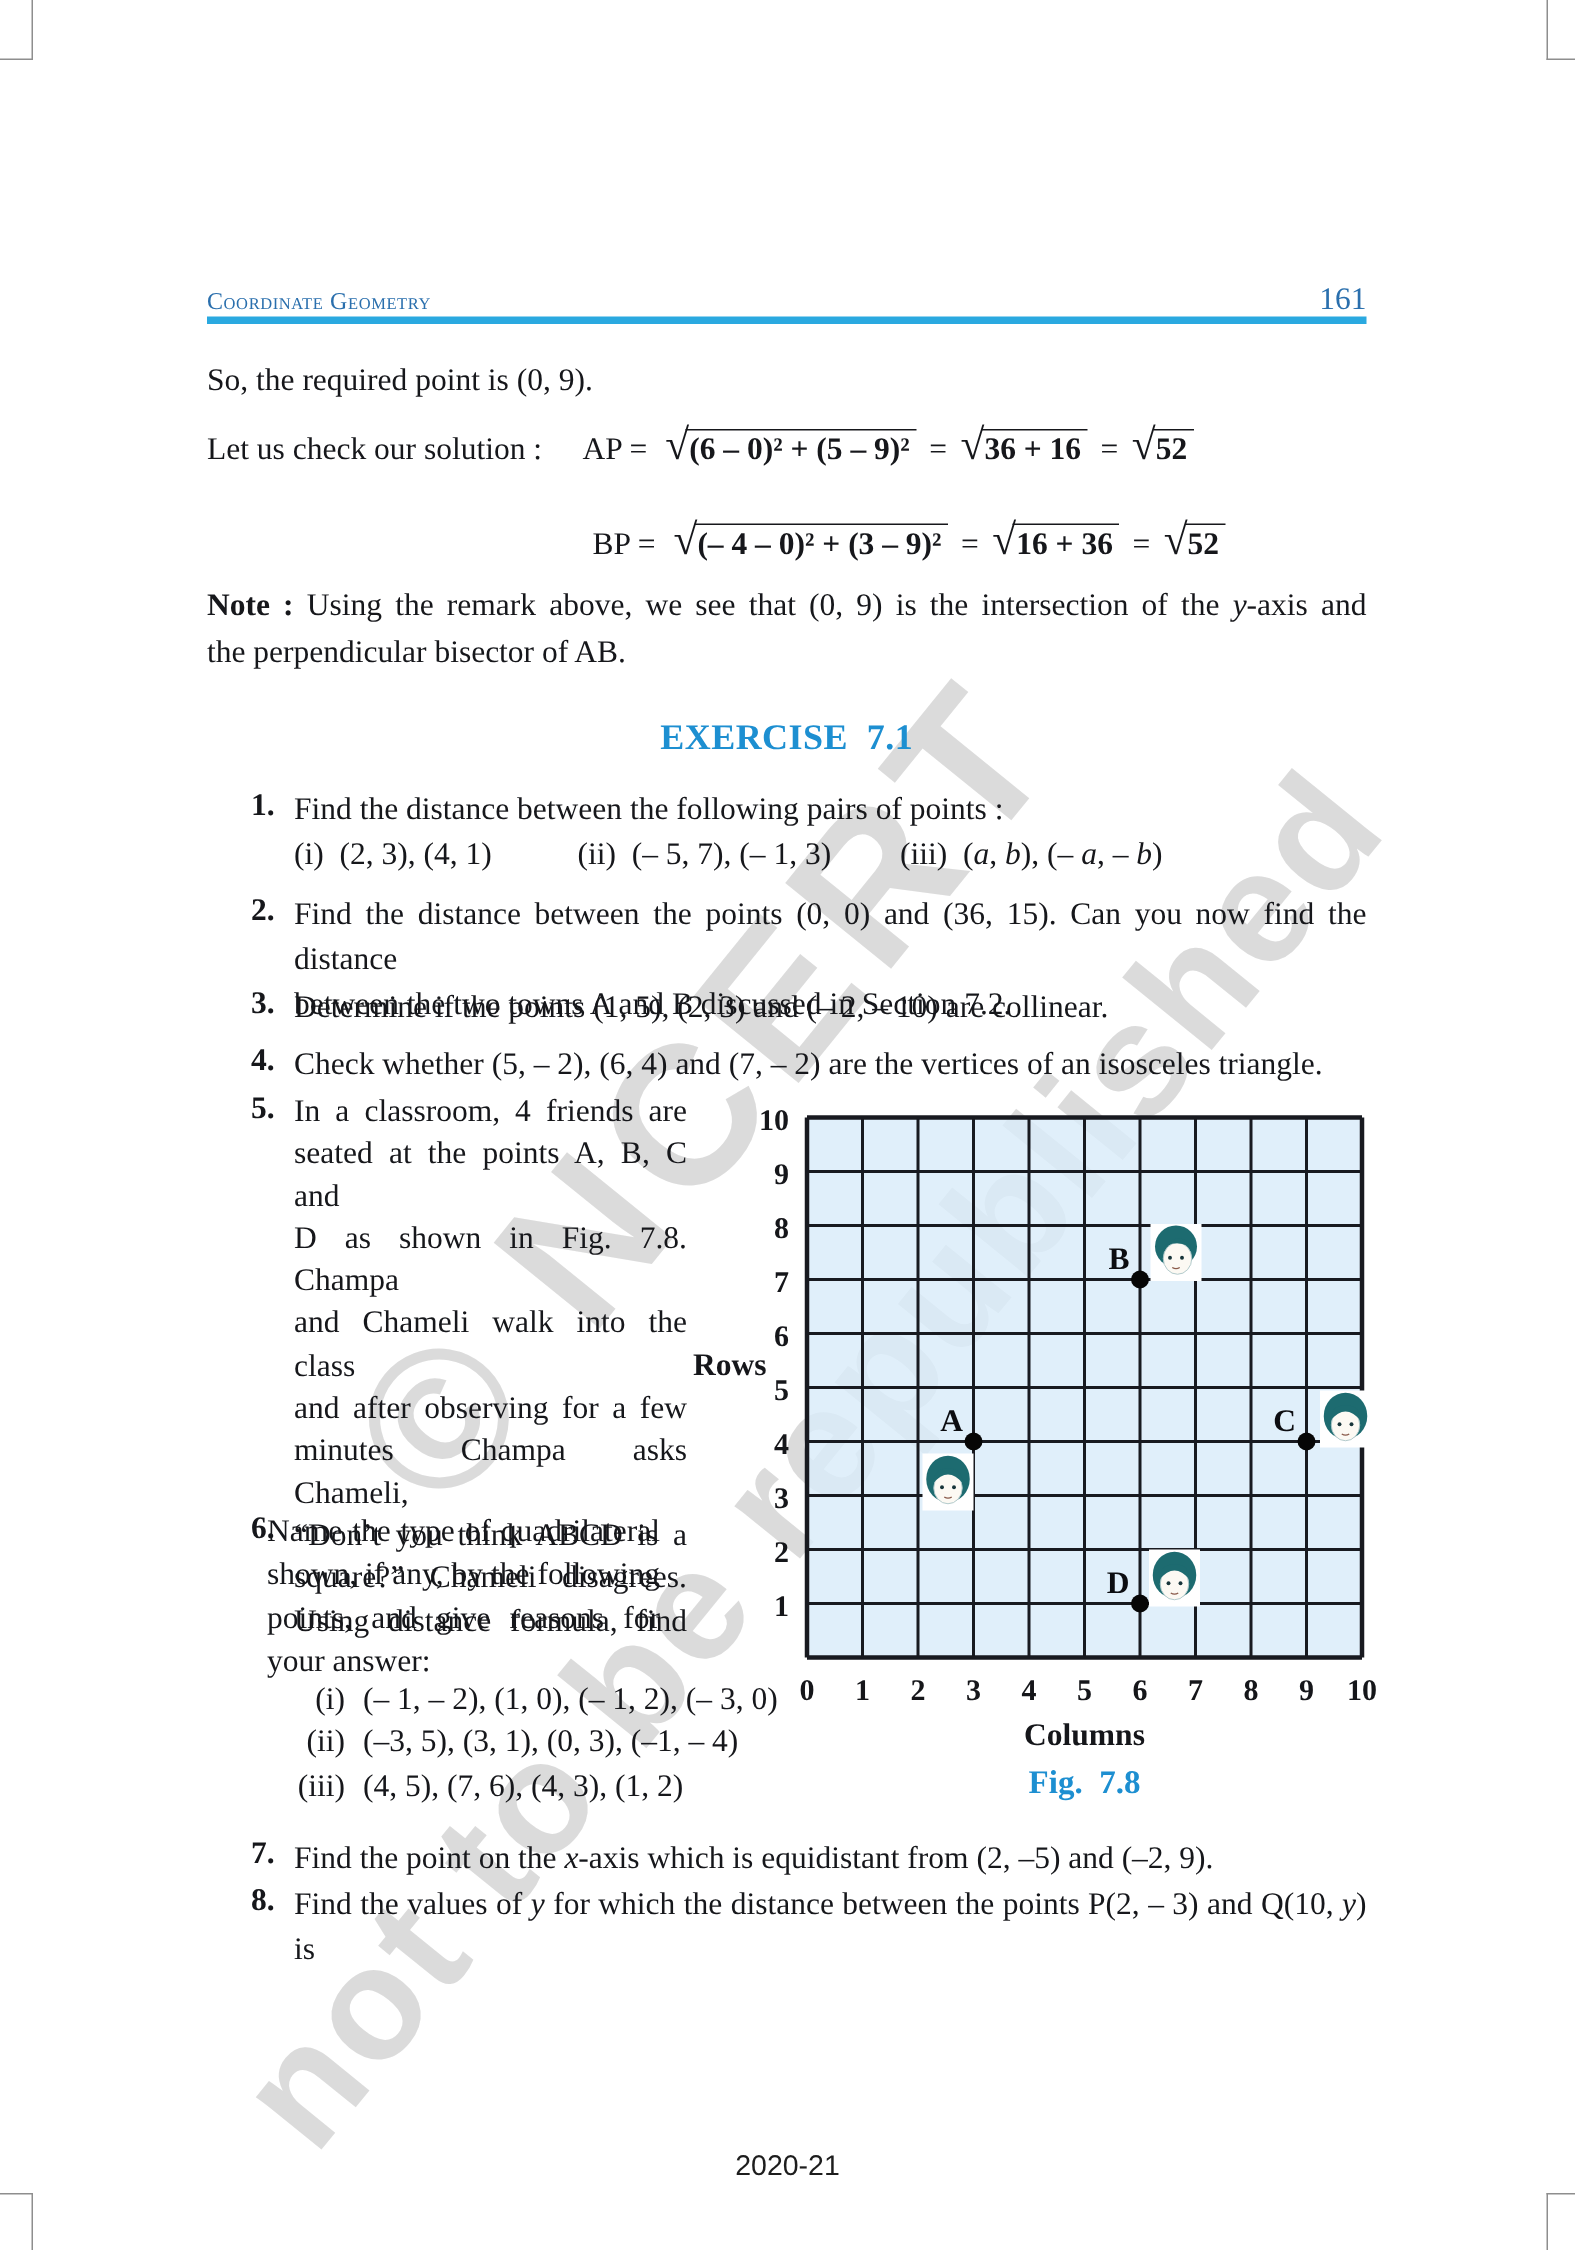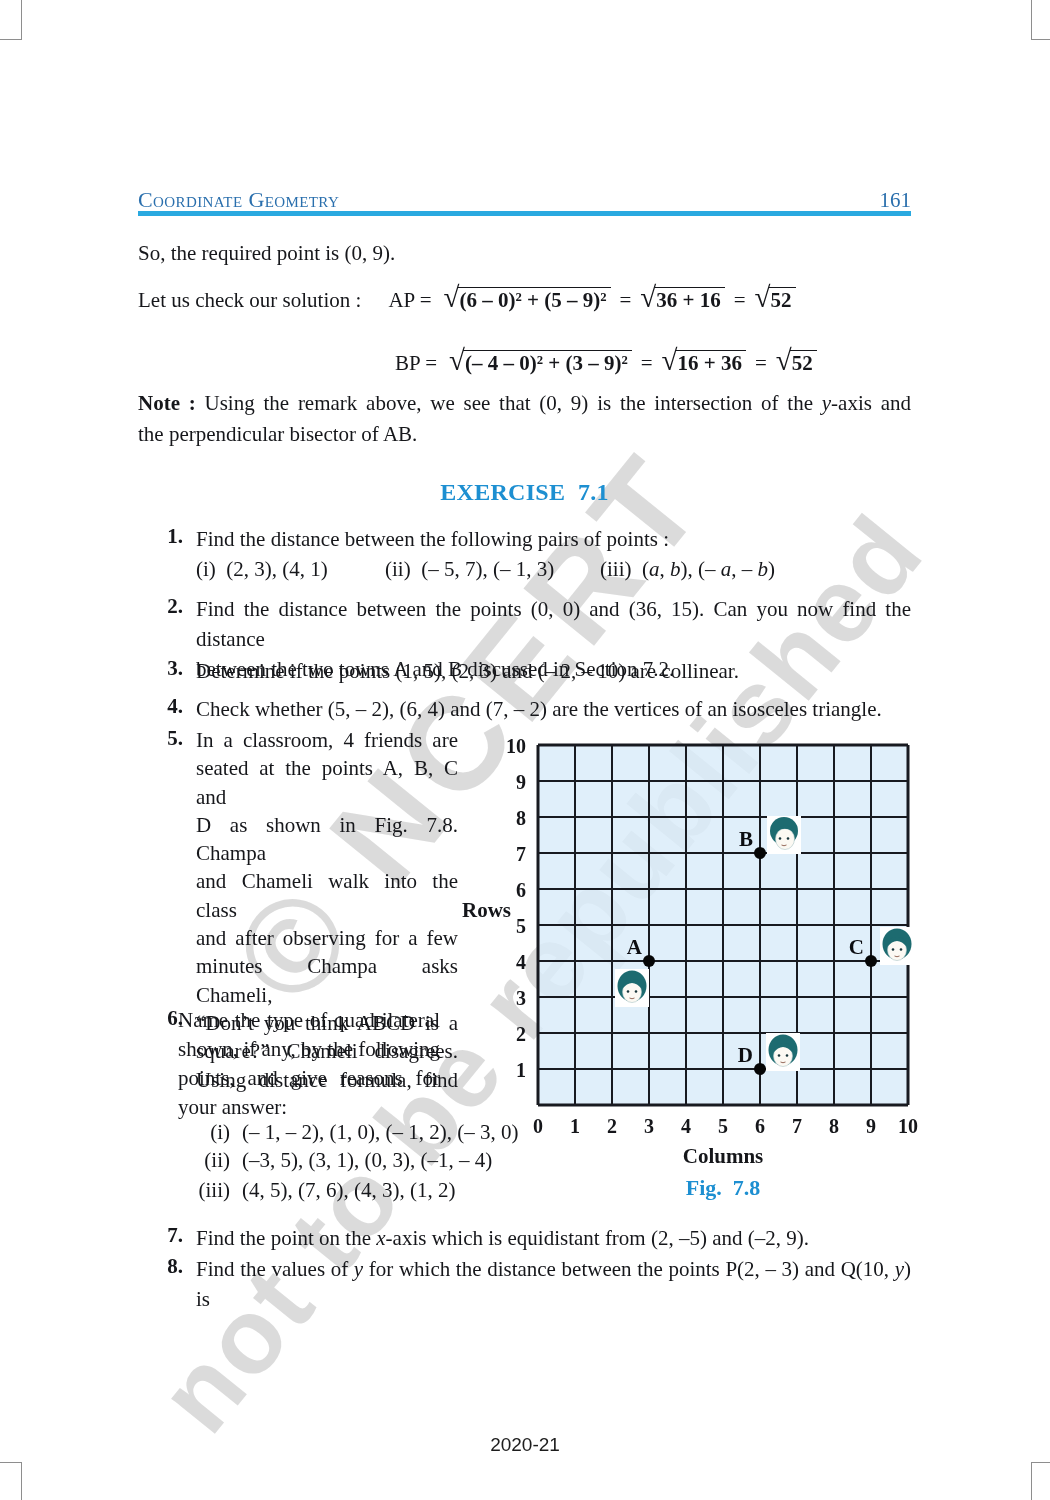--- a/index.html
+++ b/index.html
@@ -14,21 +14,21 @@
   
   .wm{position:absolute;z-index:1;font-family:"Liberation Sans",sans-serif;font-weight:bold;
       color:#b9b9b9;opacity:0.5;white-space:nowrap;transform-origin:0 50%;transform:rotate(-51deg);}
   #wm1{left:262px;top:908px;font-size:132px;letter-spacing:10px;}
   #wm2{left:182px;top:1356px;font-size:106px;letter-spacing:3px;}
   
   .content{position:absolute;left:138px;top:0;width:773px;height:1500px;z-index:2;font-size:21px;}
   .abs{position:absolute;left:0;right:0;}
   
   .hdr{top:187px;display:flex;justify-content:space-between;align-items:baseline;}
-  .hdr-title{font-variant:small-caps;color:#2a6fad;letter-spacing:0.4px;font-size:22px;}
+  .hdr-title{font-variant:small-caps;color:#2a6fad;letter-spacing:0.4px;font-size:16px;}
   .hdr-num{color:#2a6fad;font-size:21px;}
   .rule{top:211px;height:5px;background:#2aa9e0;}
   
   .fline{position:absolute;display:flex;align-items:baseline;white-space:nowrap;}
   .sqrt{display:inline-flex;align-items:baseline;}
   .rad{font-size:29px;line-height:1;margin-right:-2px;}
   .under{border-top:1.8px solid #16171b;padding:0 4px 0 2px;font-weight:bold;}
   .eq{margin:0 9px;}
   .gapAP{margin-left:27px;margin-right:12px;}
   

